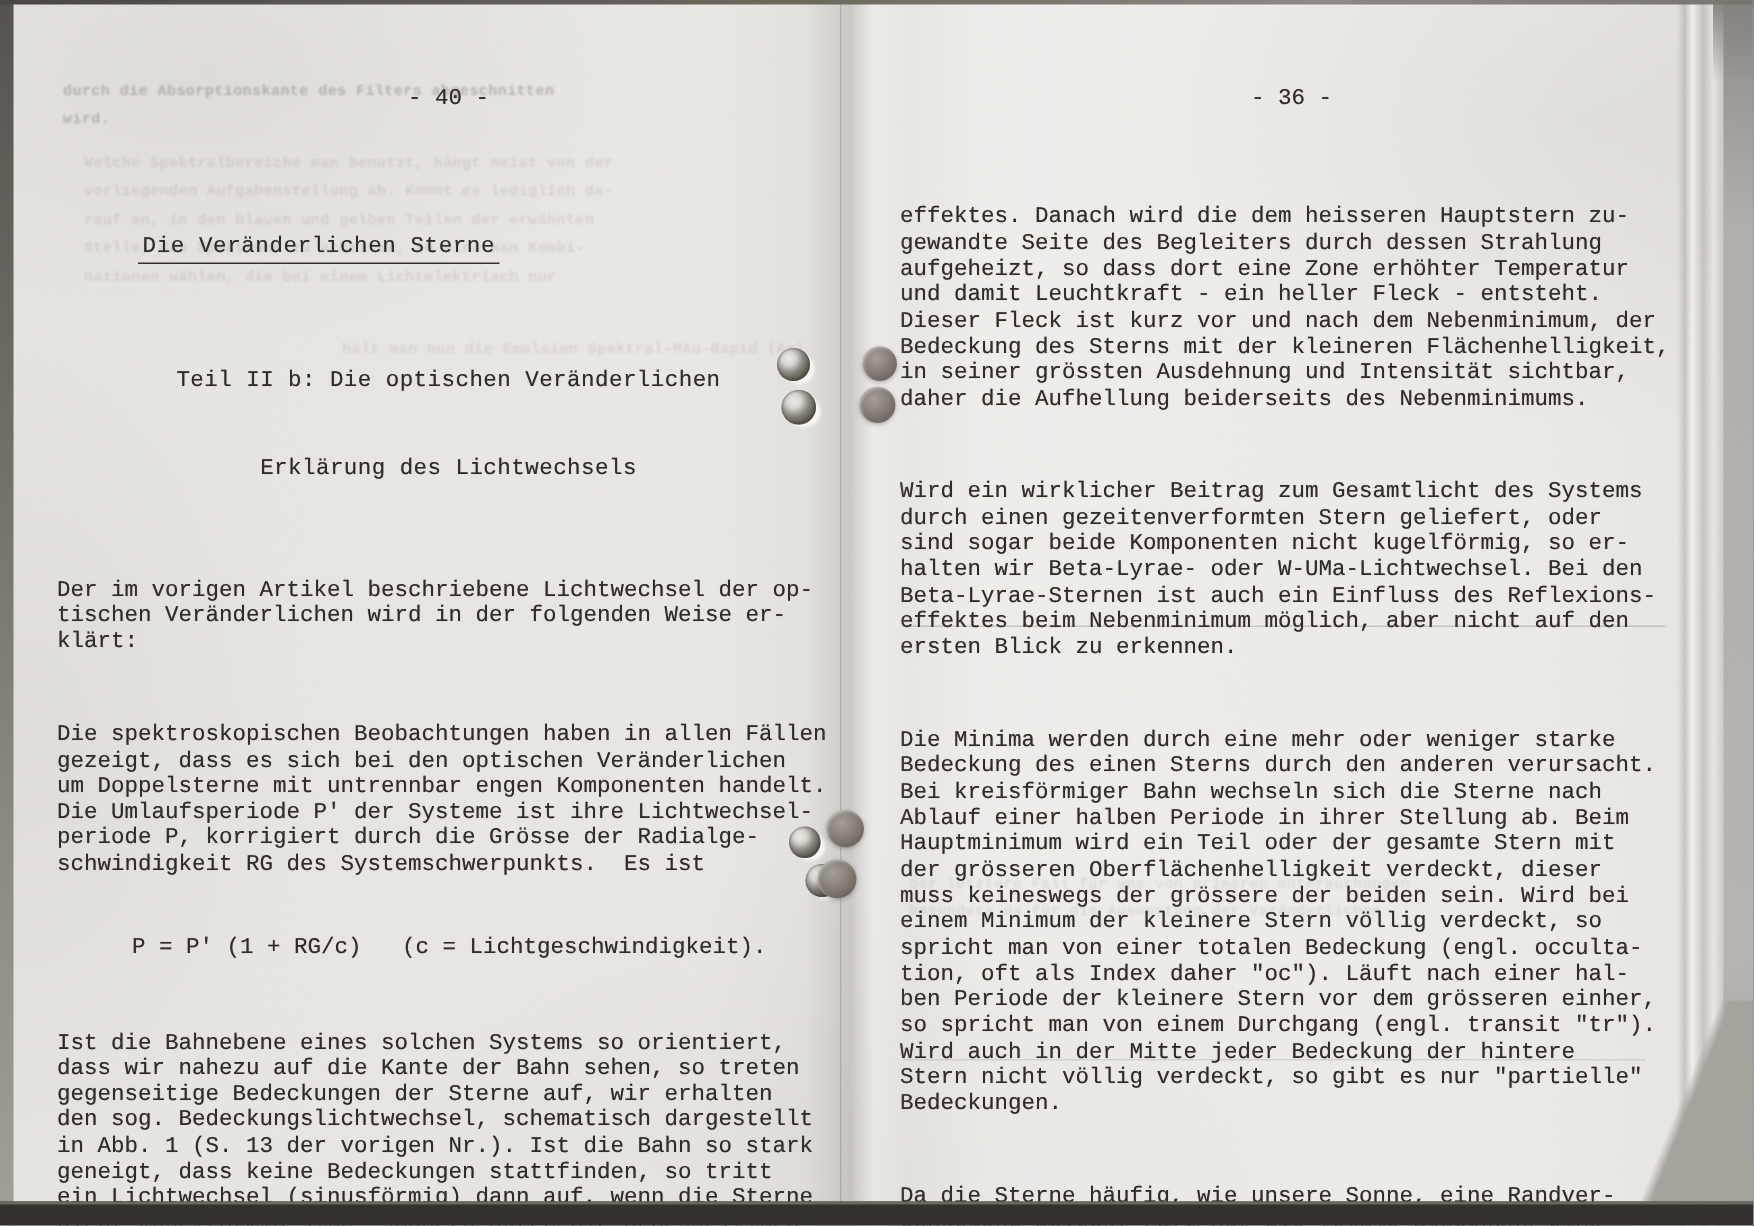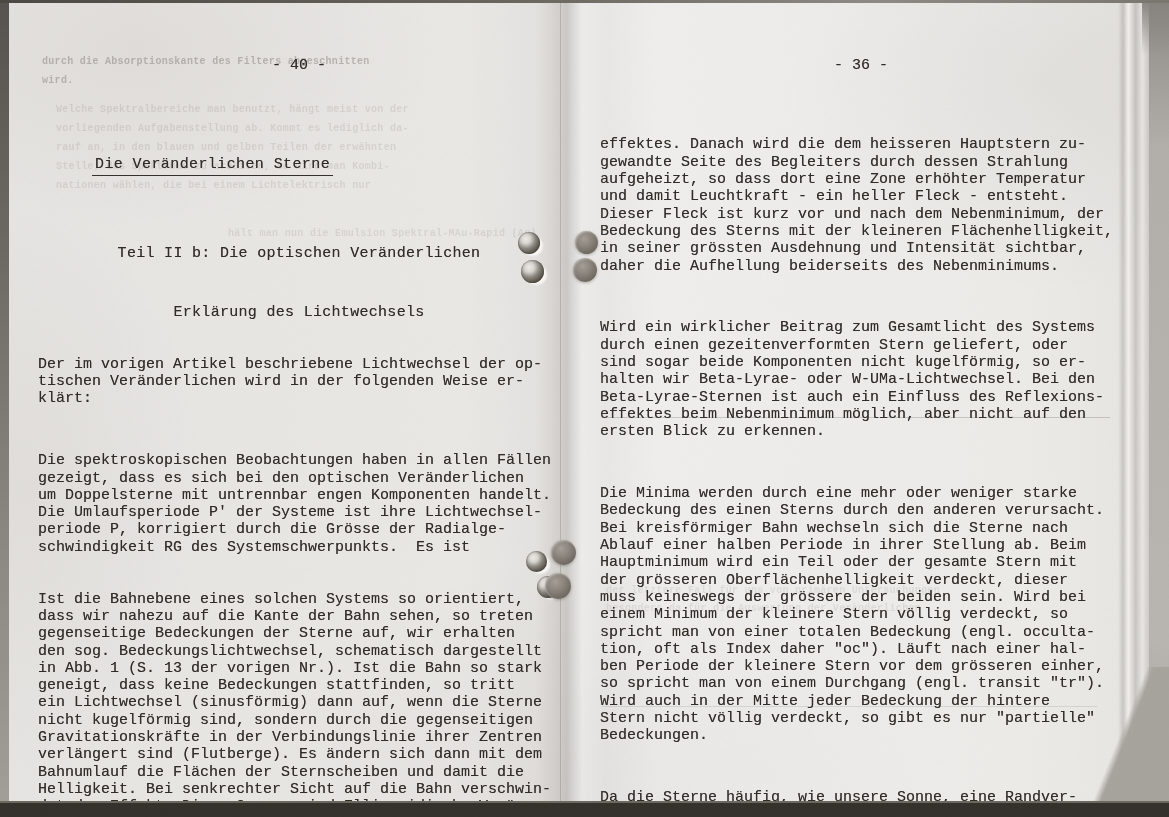--- a/index.html
+++ b/index.html
@@ -26,21 +26,21 @@
     text-shadow:0 0 0.5px rgba(47,44,40,0.55);
   }
   .col-left{left:38px;top:22px;width:522px;}
   .col-right{left:600px;top:22px;width:522px;}
   .pagenum{text-align:center;margin-bottom:30px;}
   .pagenum-right{text-align:center;margin-bottom:28px;}
   .title-wrap{text-align:left;margin-bottom:17px;}
   .title-inner{display:inline-block;border-bottom:1.5px solid #34312d;padding:0 3px 2px 3px;letter-spacing:0.4px;}
   .sub{text-align:center;letter-spacing:0.3px;}
   .sub1{margin-bottom:7px;}
-  .sub2{}
+  .sub2{margin-bottom:29px;}
   .para{margin-bottom:10px;}
   .formula{padding-left:50px;margin:3px 0 12px 0;}
   .ghost{
     position:absolute;white-space:pre;
     color:#6f6a62;font-weight:700;font-size:10px;line-height:19px;
     filter:blur(0.7px);pointer-events:none;letter-spacing:0.3px;
   }
   .hole{position:absolute;border-radius:50%;pointer-events:none;}
   .hole-l{
     background:radial-gradient(circle at 36% 32%, #edebe7 0%, #d9d6d1 22%, #8c8881 46%, #575349 72%, #6e6a61 100%);
@@ -93,20 +93,21 @@
     <div class="sub sub2">Erklärung des Lichtwechsels</div>
     <div class="para">Der im vorigen Artikel beschriebene Lichtwechsel der op-
 tischen Veränderlichen wird in der folgenden Weise er-
 klärt:</div>
     <div class="para" style="margin-bottom:0;">Die spektroskopischen Beobachtungen haben in allen Fällen
 gezeigt, dass es sich bei den optischen Veränderlichen
 um Doppelsterne mit untrennbar engen Komponenten handelt.
 Die Umlaufsperiode P' der Systeme ist ihre Lichtwechsel-
 periode P, korrigiert durch die Grösse der Radialge-
 schwindigkeit RG des Systemschwerpunkts.  Es ist</div>
+    <div class="formula">P = P' (1 + RG/c)   (c = Lichtgeschwindigkeit).</div>
     <div class="para">Ist die Bahnebene eines solchen Systems so orientiert,
 dass wir nahezu auf die Kante der Bahn sehen, so treten
 gegenseitige Bedeckungen der Sterne auf, wir erhalten
 den sog. Bedeckungslichtwechsel, schematisch dargestellt
 in Abb. 1 (S. 13 der vorigen Nr.). Ist die Bahn so stark
 geneigt, dass keine Bedeckungen stattfinden, so tritt
 ein Lichtwechsel (sinusförmig) dann auf, wenn die Sterne
 nicht kugelförmig sind, sondern durch die gegenseitigen
 Gravitationskräfte in der Verbindungslinie ihrer Zentren
 verlängert sind (Flutberge). Es ändern sich dann mit dem

